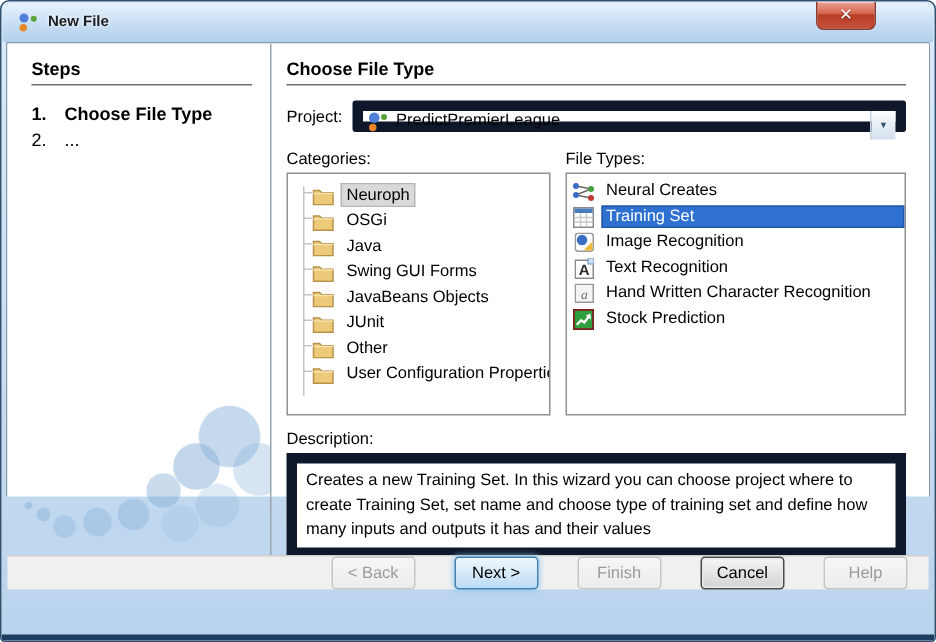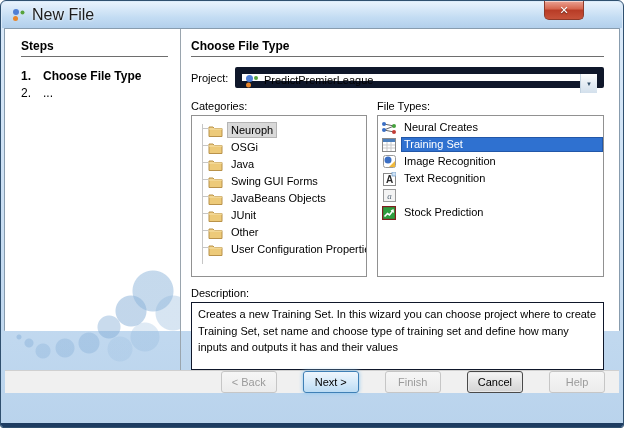--- a/index.html
+++ b/index.html
@@ -8,21 +8,21 @@
   .window { position:relative; width:624px; height:428px;
     border:1px solid #30506f; border-radius:6px 6px 3px 3px;
     background:linear-gradient(#dcebfa,#b9d3ec);
     padding:0 3px; overflow:hidden; }
   .window::before { content:""; position:absolute; inset:1px 1px auto 1px; height:26px;
     border-radius:5px 5px 0 0; background:linear-gradient(#e8f2fc,#c3dcf3 60%,#b2cfeb); pointer-events:none; }
   .bottom-band { position:absolute; left:0; right:0; bottom:0; height:4px; background:#1d3c61; border-radius:0 0 2px 2px; }
 
   .titlebar { position:relative; height:27px; display:flex; align-items:center; padding-left:8px; }
   .app-icon { width:14px; height:14px; margin-right:6px; flex:0 0 auto; }
-  .title-text { font-size:16px; color:#1c1c1c; text-shadow:0 0 3px #fff; }
+  .title-text { font-size:10px; color:#1c1c1c; text-shadow:0 0 3px #fff;font-weight:bold; }
   .close-btn { position:absolute; top:0; right:36px; width:40px; height:19px;
     background:linear-gradient(#eba394,#d6644c 45%,#b83b26 50%,#c6523a);
     border:1px solid #8e3a2a; border-top:none; border-radius:0 0 5px 5px;
     display:flex; align-items:center; justify-content:center;
     box-shadow:inset 0 1px 0 rgba(255,255,255,.5); cursor:pointer; }
   .close-x { color:#fff; font-size:11px; font-weight:bold; line-height:1; text-shadow:0 1px 1px rgba(0,0,0,.5); }
 
   .body { position:relative; height:303px; background:#fff; border:1px solid #889cae; border-bottom:none; border-radius:1px; display:flex; flex-direction:column; }
   .main { flex:0 0 341px; display:flex; overflow:hidden; }
 
@@ -76,21 +76,21 @@
   .tree-row.selected .t-label { background:#d9d9d9; outline:1px solid #b5b5b5; }
 
   
   .ftlist { padding-top:3px; }
   .ft-row { height:17px; display:flex; align-items:center; padding-left:3px; font-size:11px; cursor:pointer; }
   .ft-icon { width:16px; height:16px; margin-right:4px; flex:0 0 auto; display:flex; align-items:center; justify-content:center; }
   .ft-label { flex:1; padding:1px 3px; line-height:13px; white-space:nowrap; }
   .ft-row.selected .ft-label { background:#2f71d0; border:1px solid #2257a8; color:#fff; padding:0 2px; }
 
   .desc-label { font-size:11px; margin:10px 0 3px; }
-  .descbox { border:1px solid #0f172a; background:#fff; height:70px; padding:3px 6px; font-size:11px; line-height:1.5; color:#000; }
+  .descbox { border:7px solid #0f172a; background:#fff; height:70px; padding:3px 6px; font-size:11px; line-height:1.5; color:#000; }
 
   
   .footer { flex:1; background:#f0f0f0; border-top:1px solid #d0d0d0; display:flex; align-items:center; justify-content:flex-end; gap:26px; padding-right:14px; }
   .btn { min-width:56px; height:22px; font-family:inherit; font-size:11px; padding:0 10px; border-radius:3px;
     border:1px solid #b0b0b0; background:linear-gradient(#f6f6f6,#e2e2e2 55%,#d4d4d4); color:#000; cursor:pointer; }
   .btn.disabled { color:#9b9b9b; border-color:#c6c6c6; background:linear-gradient(#f6f6f6,#ececec); cursor:default; }
   .btn.primary { border-color:#3f80b6; background:linear-gradient(#eef6fd,#d4e9f9 55%,#bcdcf4); box-shadow:0 0 4px #8cc5ee; }
   .btn.focused { border-color:#4a4a4a; box-shadow:inset 0 0 0 1px #e9e9e9; }
 </style>
 </head>
@@ -260,20 +260,21 @@
                 <span class="ft-label">Text Recognition</span>
               </div>
 
               <div class="ft-row">
                 <span class="ft-icon">
                   <svg width="13" height="13" viewBox="0 0 13 13">
                     <rect x="0.5" y="0.5" width="12" height="12" fill="#f4f4f4" stroke="#9a9a9a"></rect>
                     <text x="6.5" y="10" font-size="9" font-style="italic" fill="#5b6b7b" text-anchor="middle" font-family="Liberation Serif, serif">a</text>
                   </svg>
                 </span>
+                <span class="ft-label">Hand Written Character Recognition</span>
               </div>
 
               <div class="ft-row">
                 <span class="ft-icon">
                   <svg width="14" height="14" viewBox="0 0 14 14">
                     <rect x="0.5" y="0.5" width="13" height="13" fill="#2e9e3e" stroke="#7e1f1f" stroke-width="1.4"></rect>
                     <path d="M2.5 10.5 L5.5 7.5 L7.5 9 L11 4.5" stroke="#fff" stroke-width="1.6" fill="none"></path>
                     <path d="M11.5 3 L12 7 L8.5 4.5 Z" fill="#fff"></path>
                   </svg>
                 </span>

